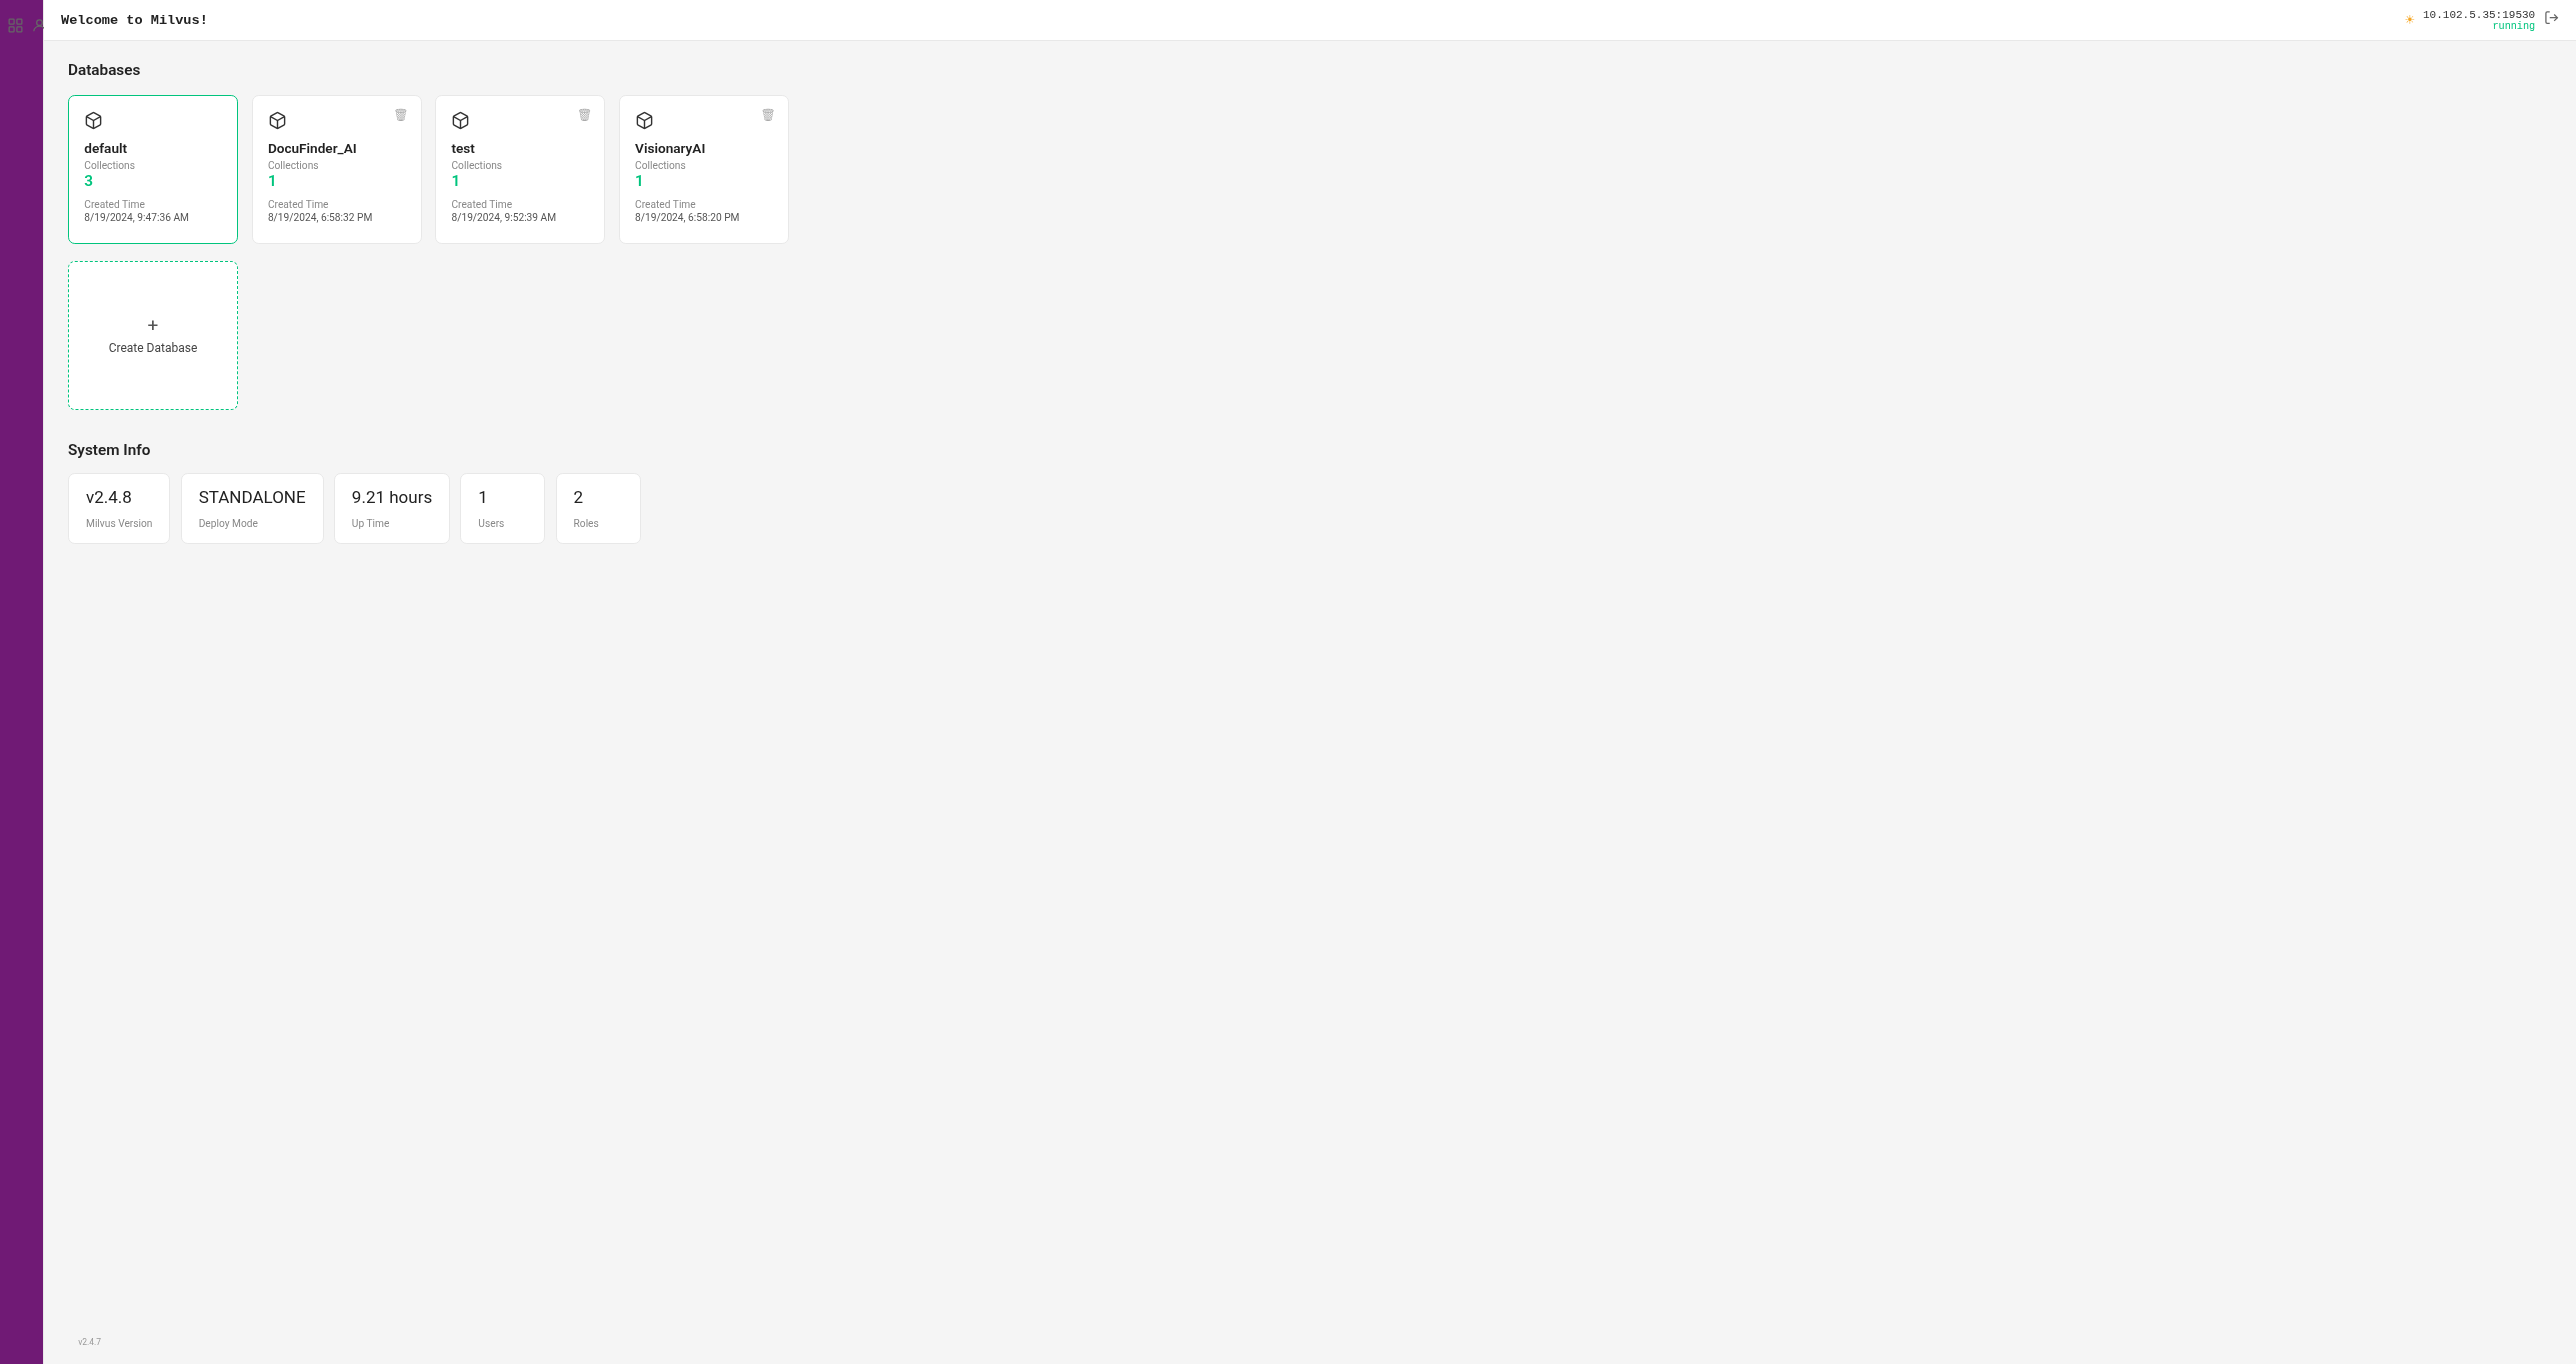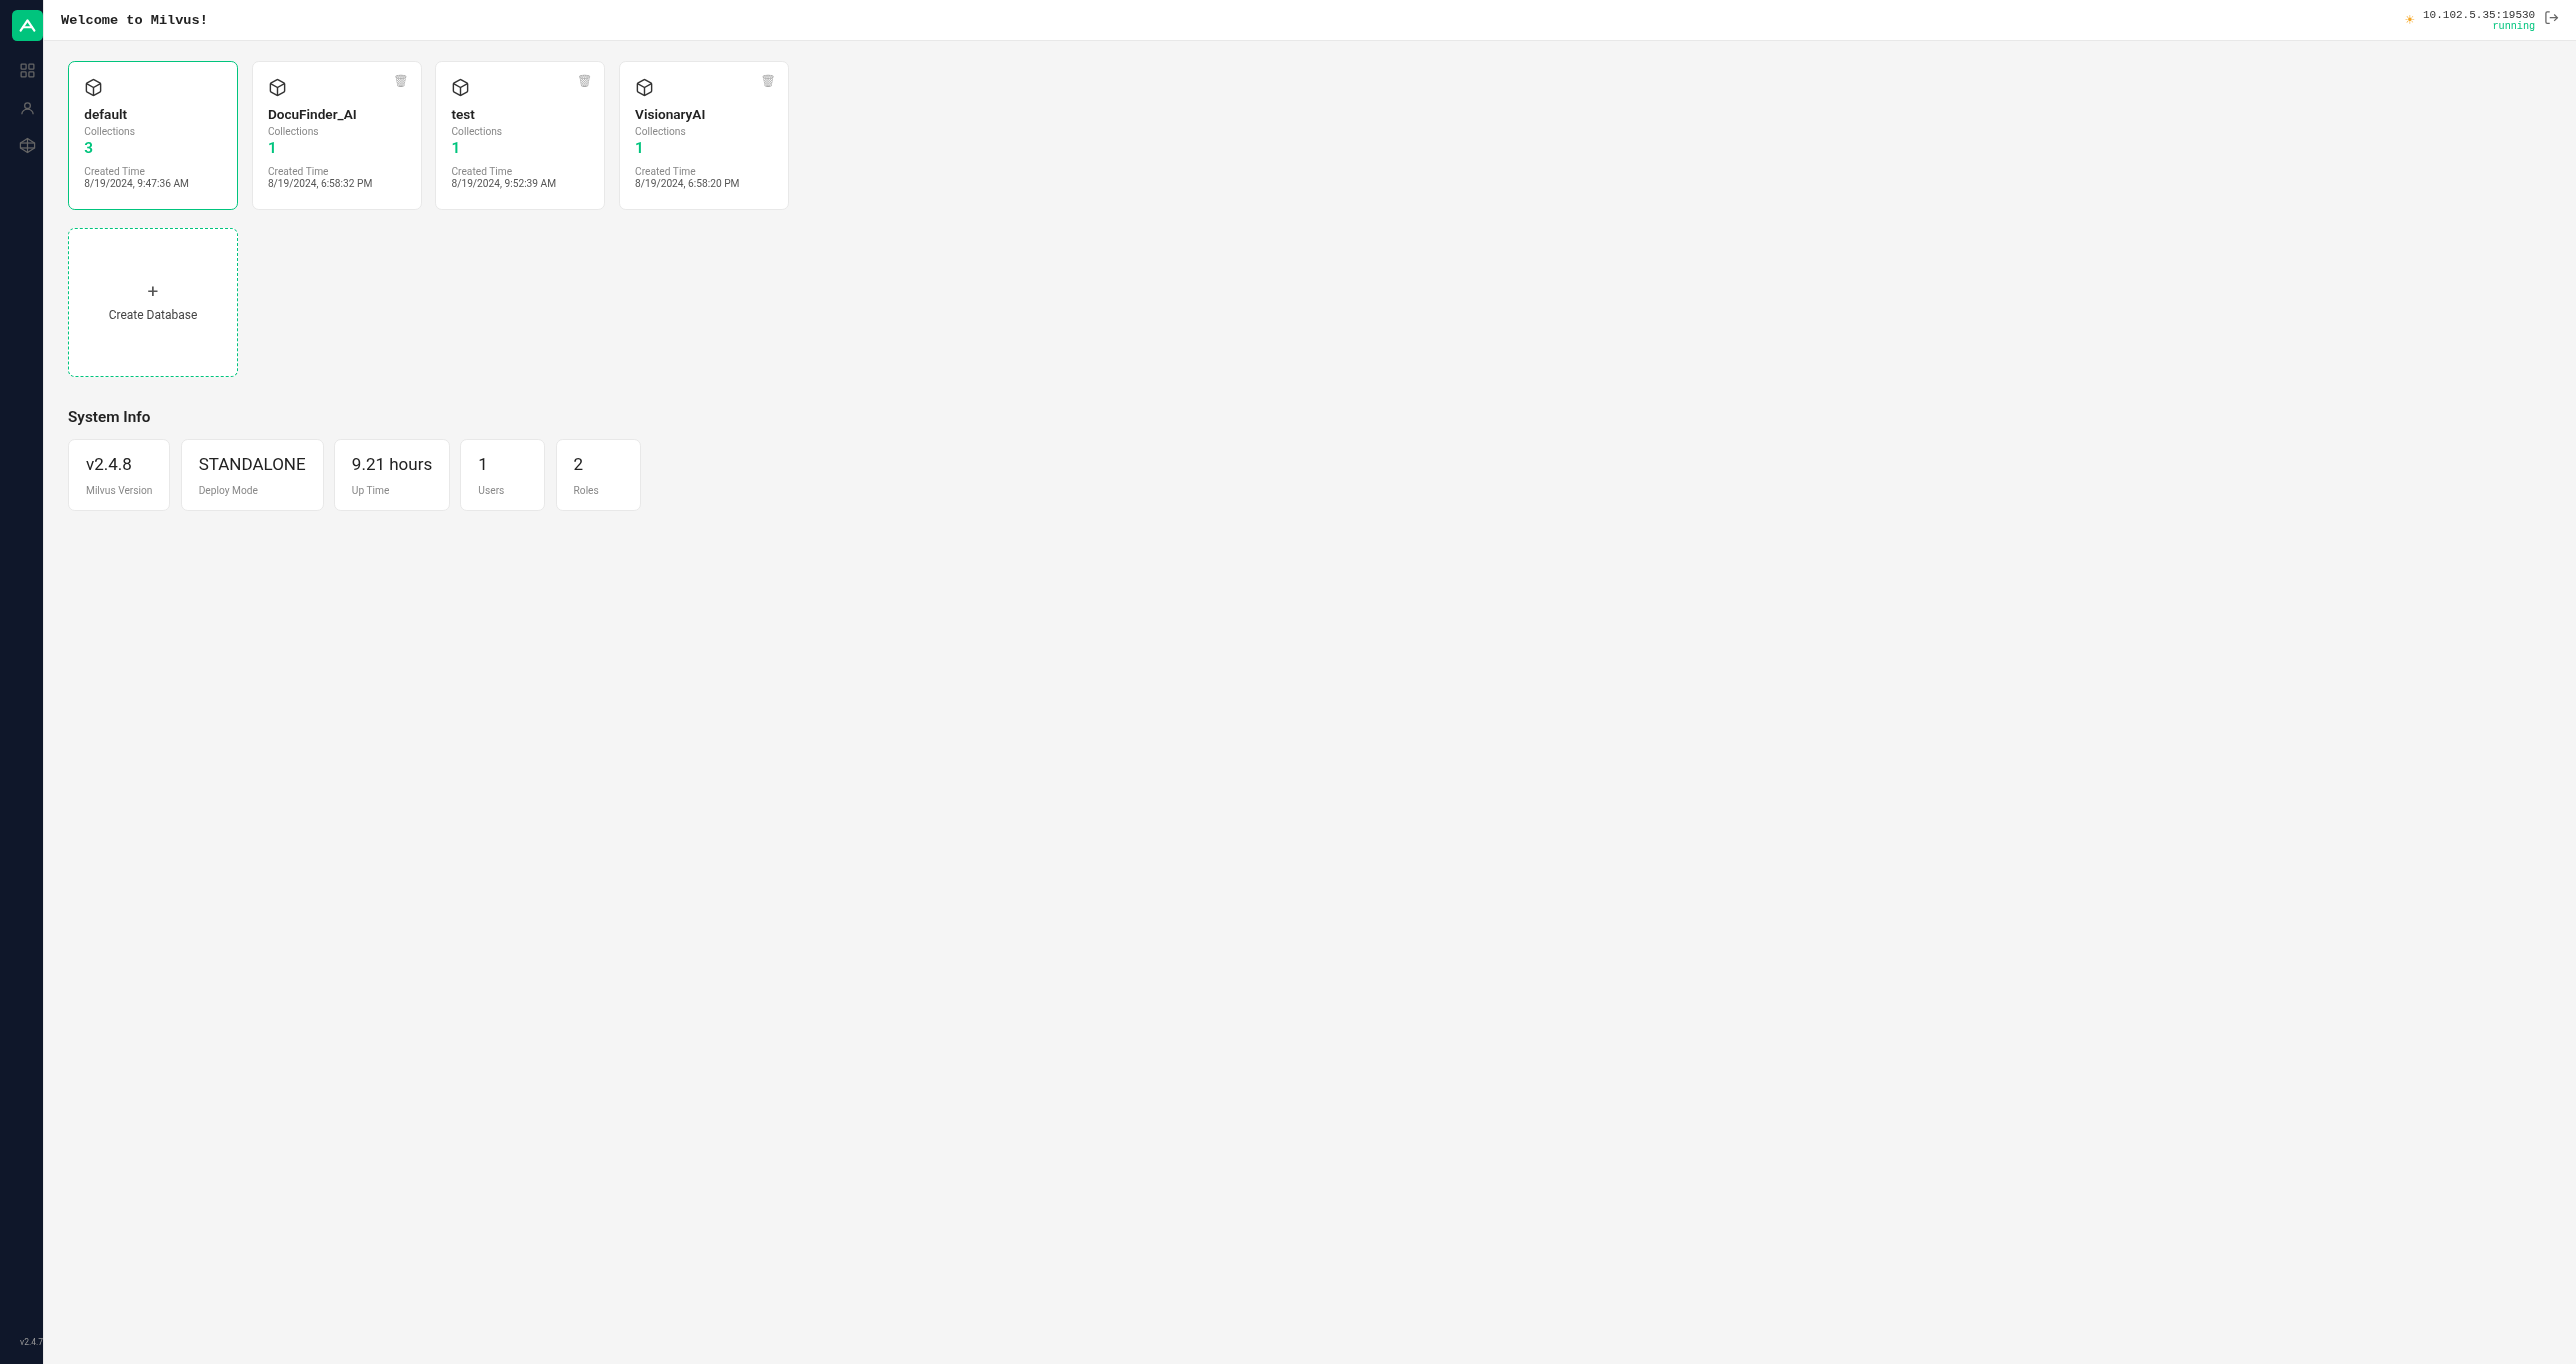--- a/index.html
+++ b/index.html
@@ -8,25 +8,25 @@
       background: #f5f5f5;
       display: flex;
       height: 100vh;
       overflow: hidden;
       font-size: 12px;
     }
 
     
     .sidebar {
       width: 44px;
-      background: #0f172a;
+      background: #701a75;
       border-right: 0.9px solid #e8e8e8;
       display: flex;
-      flex-direction: column;
-      align-items: flex-end;
+      flex-direction: row;
+      align-items: flex-start;
       padding: 10.2px 0;
       gap: 6.8px;
       flex-shrink: 0;
     }
 
     .sidebar-logo {
       width: 31px;
       height: 31px;
       margin-bottom: 6.8px;
     }
@@ -322,20 +322,21 @@
           <path d="M9 21H5a2 2 0 0 1-2-2V5a2 2 0 0 1 2-2h4"></path>
           <polyline points="16 17 21 12 16 7"></polyline>
           <line x1="21" y1="12" x2="9" y2="12"></line>
         </svg>
       </span>
     </div>
   </div>
 
   <div class="content">
 
+    <div class="section-title">Databases</div>
 
     <div class="db-grid">
 
       <div class="db-card selected">
         <div class="db-card-icon">
           <svg width="19" height="19" viewBox="0 0 24 24" fill="none" stroke="#333" stroke-width="1.8">
             <path d="M21 16V8a2 2 0 0 0-1-1.73l-7-4a2 2 0 0 0-2 0l-7 4A2 2 0 0 0 3 8v8a2 2 0 0 0 1 1.73l7 4a2 2 0 0 0 2 0l7-4A2 2 0 0 0 21 16z"></path>
             <polyline points="3.27 6.96 12 12.01 20.73 6.96"></polyline>
             <line x1="12" y1="22.08" x2="12" y2="12"></line>
           </svg>

